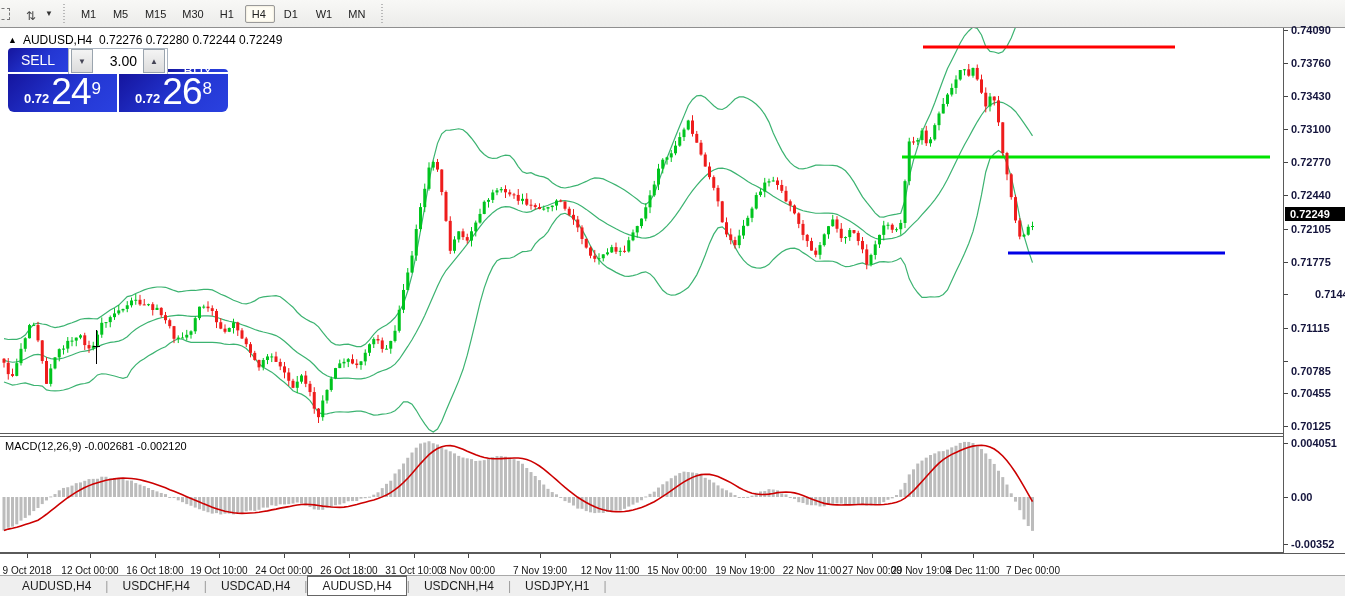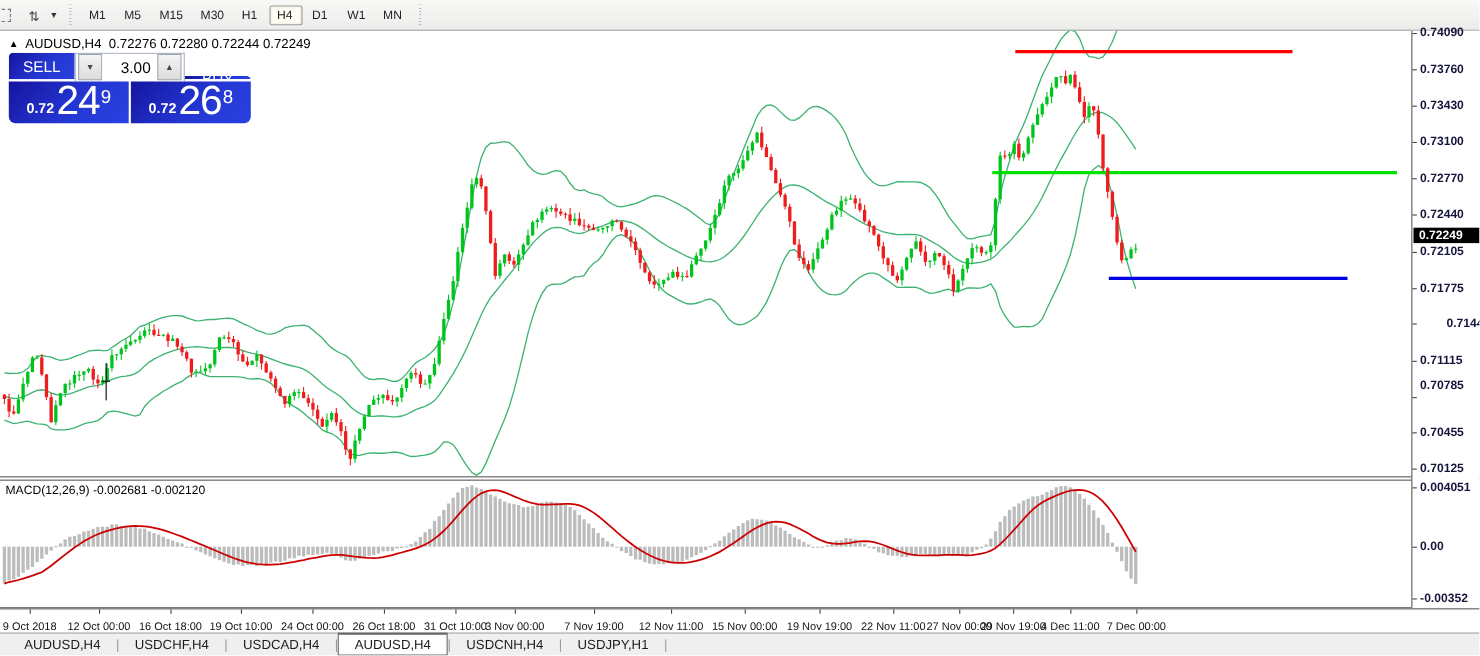--- a/index.html
+++ b/index.html
@@ -878,21 +878,21 @@
         <div class="pa-label" style="top: 167px;">0.72440</div>
         <div class="pa-tick" style="top: 201px;"></div>
         <div class="pa-label" style="top: 201px;">0.72105</div>
         <div class="pa-tick" style="top: 234px;"></div>
         <div class="pa-label" style="top: 234px;">0.71775</div>
         <div class="pa-tick" style="top: 266px;"></div>
         <div class="pa-label" style="top: 266px; margin-left: 24px;">0.71445</div>
         <div class="pa-tick" style="top: 300px;"></div>
         <div class="pa-label" style="top: 300px;">0.71115</div>
         <div class="pa-tick" style="top: 333px;"></div>
-        <div class="pa-label" style="top: 323px; text-align: center;">0.70785</div>
+        <div class="pa-label" style="top: 343px; text-align: center;">0.70785</div>
         <div class="pa-tick" style="top: 365px;"></div>
         <div class="pa-label" style="top: 365px;">0.70455</div>
         <div class="pa-tick" style="top: 398px;"></div>
         <div class="pa-label" style="top: 398px;">0.70125</div>
         <div class="price-badge" style="top: 186px;">0.72249</div>
         <div class="pa-tick" style="top: 415px;"></div>
         <div class="pa-label" style="top: 415px;">0.004051</div>
         <div class="pa-tick" style="top: 469px;"></div>
         <div class="pa-label" style="top: 469px;">0.00</div>
         <div class="pa-tick" style="top: 516px;"></div>

